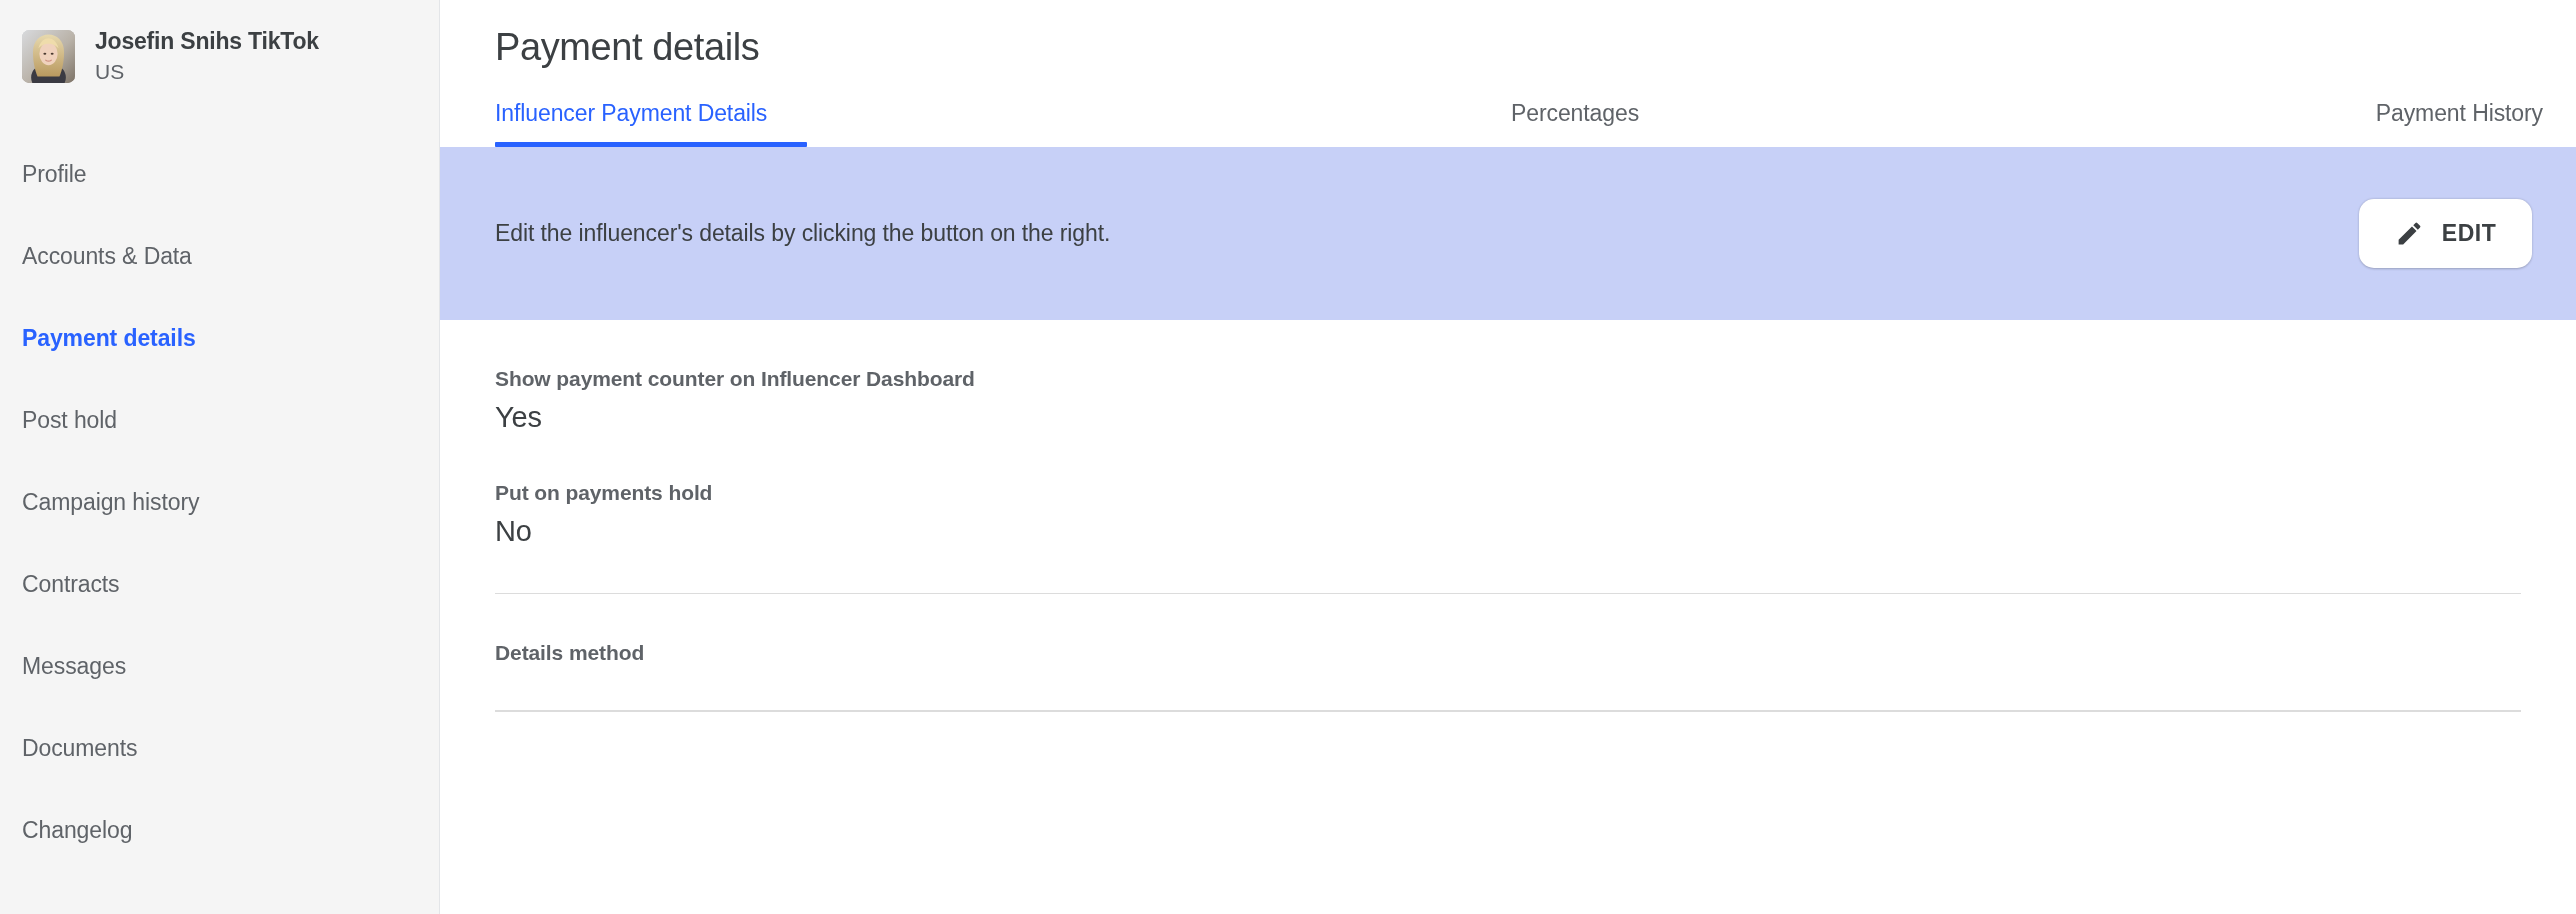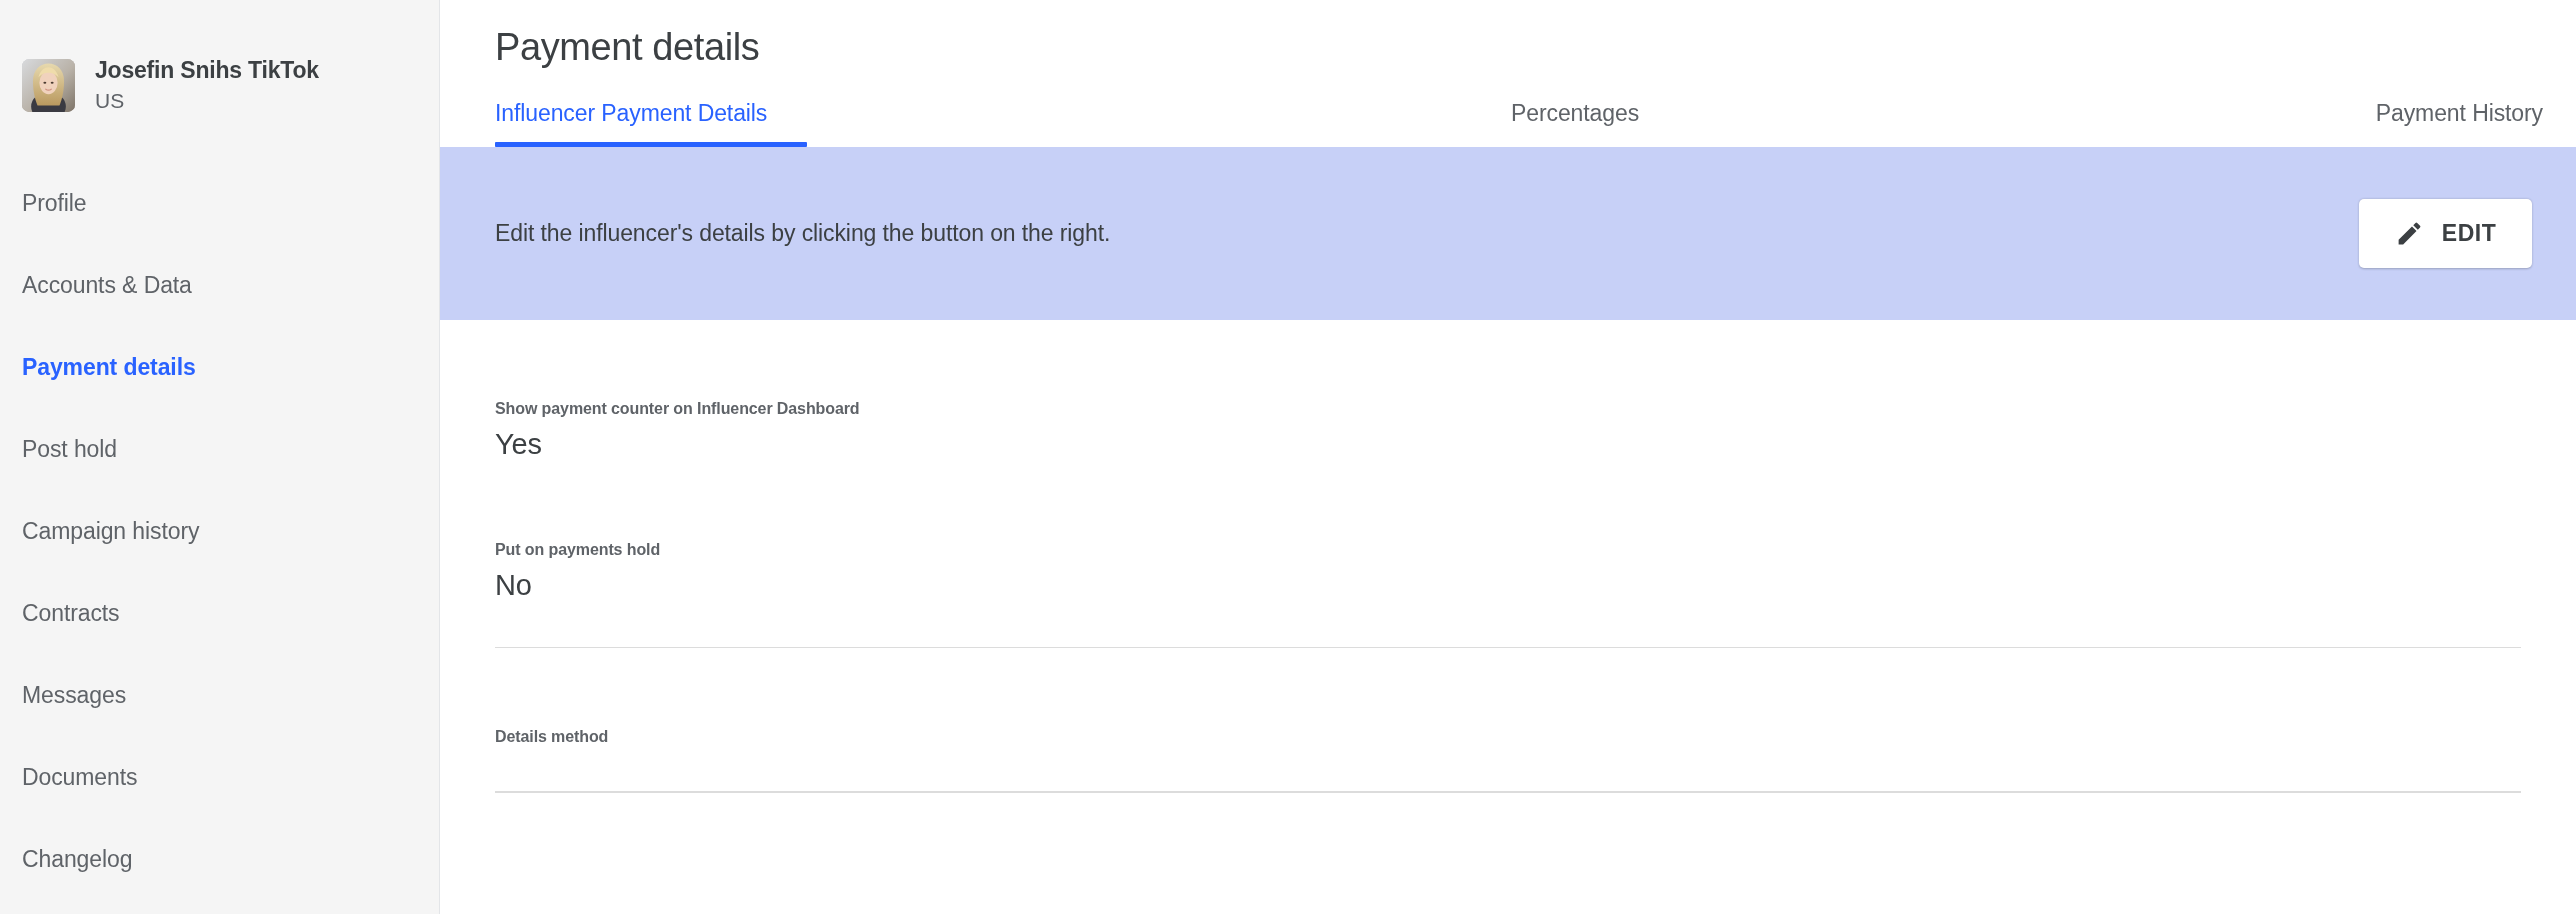--- a/index.html
+++ b/index.html
@@ -16,21 +16,20 @@
     width: 440px; height: 914px;
     background: #f5f5f5;
     border-right: 1.8px solid #e3e5e8;
     position: relative;
     flex: 0 0 440px;
   }
   .profile-block {
     display: flex; align-items: center;
     padding: 18px 0 0 22px;
     height: 95px;
-    margin-top: 29px;
   }
   .avatar {
     width: 53px; height: 53px;
     border-radius: 7.3px;
     flex: 0 0 53px;
     overflow: hidden;
     background: linear-gradient(160deg,#cfd3d8 0%,#b9b3ad 40%,#8e8276 100%);
     position: relative;
   }
   .avatar svg { display:block; width:53px; height:53px; }
@@ -113,21 +112,21 @@
     padding: 0 44px 0 55px;
   }
   .banner-text {
     font-size: 23px;
     color: #3c4043;
     letter-spacing: -0.1px;
   }
   .edit-btn {
     background: #ffffff;
     border: none;
-    border-radius: 5px;
+    border-radius: 15px;
     height: 69px;
     min-width: 173px;
     display: flex;
     align-items: center;
     justify-content: center;
     gap: 18px;
     padding: 0 9px;
     cursor: pointer;
     box-shadow: 0 0.9px 2.7px rgba(0,0,0,0.14), 0 0.9px 1.8px rgba(0,0,0,0.10);
   }
@@ -135,25 +134,24 @@
     font-size: 23px;
     font-weight: 700;
     color: #3c4043;
     letter-spacing: 0.5px;
   }
   .pencil-icon { display:block; width: 29px; height: 29px; }
 
   .fields { padding: 0 55px 0 55px; }
   .field { padding-top: 47px; }
   .field-label {
-    font-size: 16px;
+    font-size: 21px;
     font-weight: 700;
     color: #5f6368;
     letter-spacing: -0.1px;
-    margin-top: 33px;
   }
   .field-value {
     font-size: 29px;
     color: #3c4043;
     margin-top: 10px;
     letter-spacing: -0.2px;
   }
   .divider {
     height: 1.8px;
     background: #dcdcdc;

